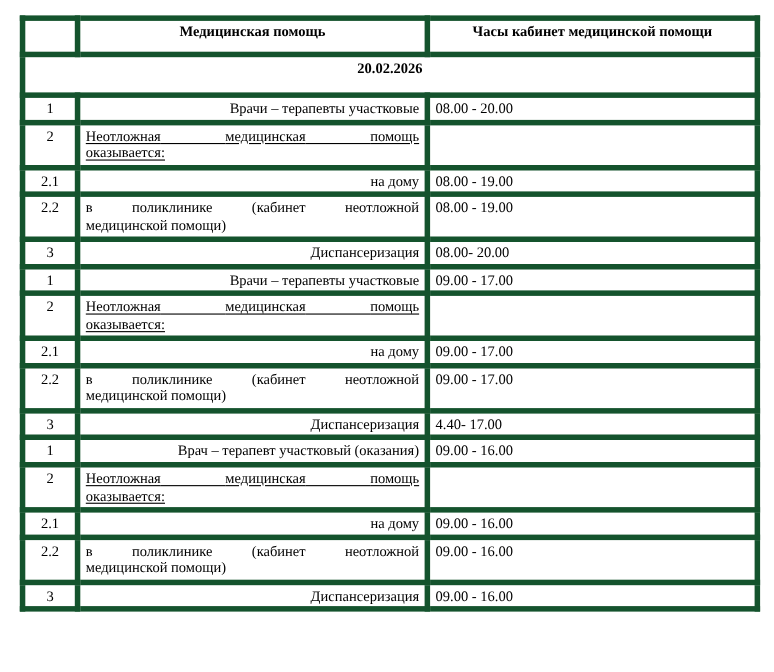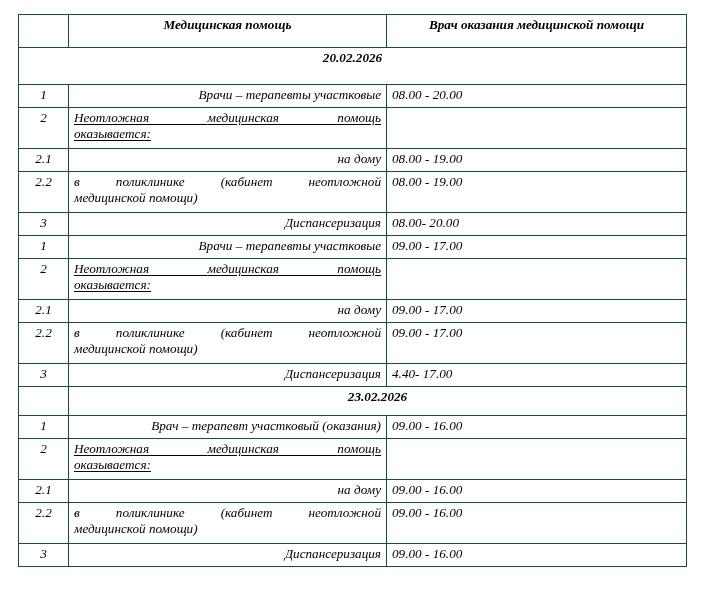--- a/index.html
+++ b/index.html
@@ -26,25 +26,24 @@
 
   table.schedule {
     border-collapse: collapse;
     table-layout: fixed;
     width: 668px;
     font-size: 13.2px;
     line-height: 1.18;
   }
 
   table.schedule td {
-    border: 1px solid #14532d;
+    border: 5px solid #14532d;
     padding: 2px 5px 2px 5px;
     vertical-align: top;
     box-sizing: border-box;
-    font-style: italic;
   }
 
   
   col.c-num   { width: 50px; }
   col.c-serv  { width: 318px; }
   col.c-hours { width: 300px; }
 
   
   .hdr td {
     text-align: center;
@@ -111,21 +110,21 @@
     <colgroup>
       <col class="c-num">
       <col class="c-serv">
       <col class="c-hours">
     </colgroup>
     <tbody>
 
       <tr class="hdr">
         <td class="blank"></td>
         <td>Медицинская помощь</td>
-        <td>Врач оказания медицинской помощи</td>
+        <td>Часы кабинет медицинской помощи</td>
       </tr>
 
       <tr class="date-row h-tall">
         <td colspan="3">20.02.2026</td>
       </tr>
 
       <tr class="r-1line">
         <td class="num">1</td>
         <td class="serv">Врачи – терапевты участковые</td>
         <td class="hours">08.00 - 20.00</td>
@@ -201,24 +200,20 @@
         </td>
         <td class="hours">09.00 - 17.00</td>
       </tr>
 
       <tr class="r-1line">
         <td class="num">3</td>
         <td class="serv">Диспансеризация</td>
         <td class="hours">4.40- 17.00</td>
       </tr>
 
-      <tr class="date-row h-short">
-        <td class="empty-num"></td>
-        <td colspan="2">23.02.2026</td>
-      </tr>
 
       <tr class="r-1line">
         <td class="num">1</td>
         <td class="serv">Врач – терапевт участковый (оказания)</td>
         <td class="hours">09.00 - 16.00</td>
       </tr>
 
       <tr class="r-2line">
         <td class="num">2</td>
         <td class="serv justify">

